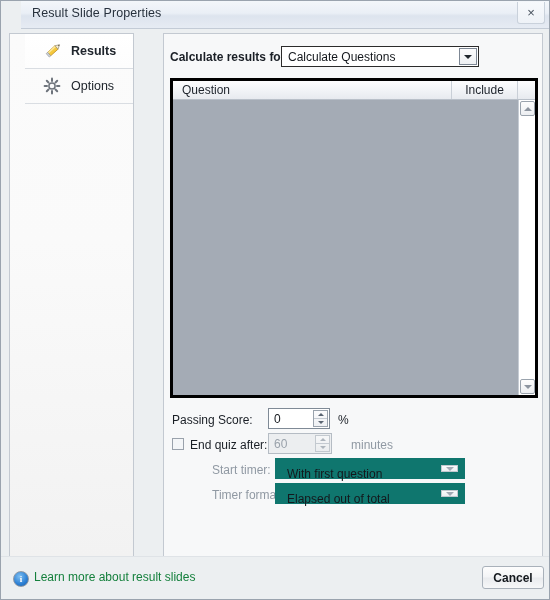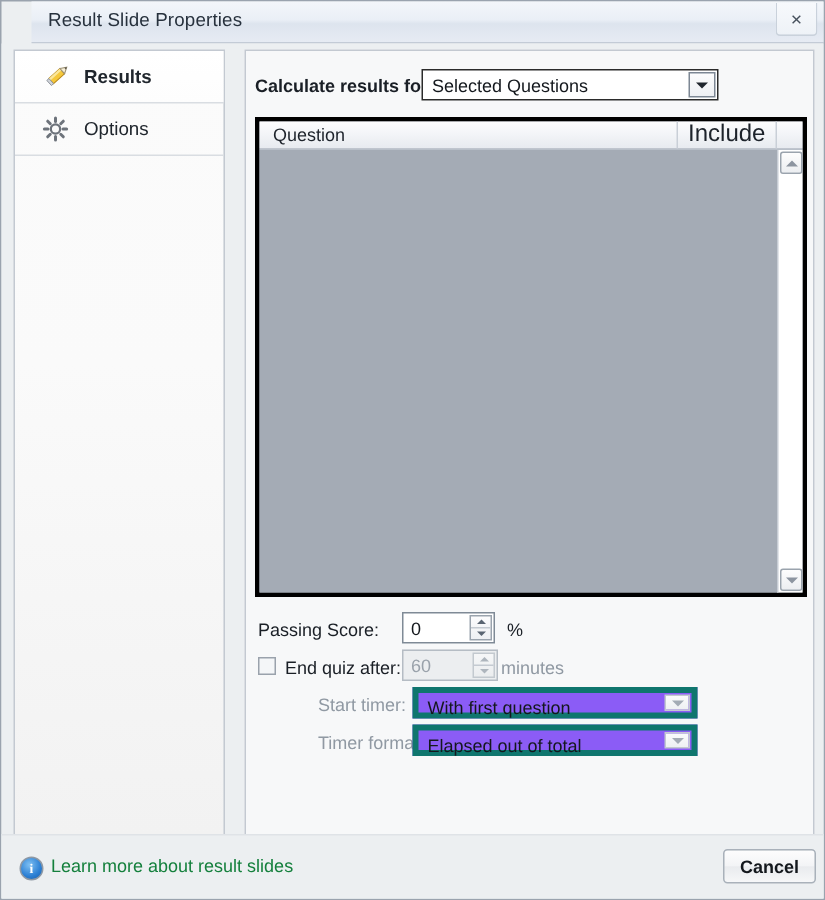--- a/index.html
+++ b/index.html
@@ -35,24 +35,25 @@
     display:flex;align-items:center;justify-content:center;
     font-size:13px;color:#46505c;cursor:pointer;
   }
   
   .body{
     flex:1;position:relative;
     background:#eceff1;
   }
   
   .sidebar{
-    position:absolute;left:8px;top:4px;width:141px;height:524px;
+    position:absolute;left:8px;top:4px;width:125px;height:524px;
     box-sizing:border-box;
     border:1px solid #c3c9d1;
     background:linear-gradient(to bottom,#fbfbfb 0%,#fafafa 40%,#f2f2f2 100%);
+    padding-left:15px;
   }
   .side-item{
     position:relative;height:35px;box-sizing:border-box;
     display:flex;align-items:center;padding-left:18px;
     border-bottom:1px solid #d9dde2;
     cursor:pointer;
   }
   .side-item.selected{
     background:linear-gradient(to bottom,#ffffff 0%,#fdfdfd 100%);
   }
@@ -106,21 +107,21 @@
     display:flex;
   }
   .col-question{
     flex:1;display:flex;align-items:center;padding-left:9px;
     font-size:12px;color:#1d232b;
     border-right:1px solid #c9cfd7;
     box-sizing:border-box;
   }
   .col-include{
     width:66px;flex:0 0 66px;display:flex;align-items:center;justify-content:center;
-    font-size:16px;color:#1d232b;box-sizing:border-box;
+    font-size:12px;color:#1d232b;box-sizing:border-box;
     border-right:1px solid #c9cfd7;
   }
   .hdr-spacer{width:17px;flex:0 0 17px;}
   .list-body{
     position:absolute;left:0;top:19px;right:17px;bottom:0;
     background:#a4abb5;
   }
   .vscroll{
     position:absolute;right:0;top:19px;width:17px;bottom:0;
     box-sizing:border-box;
@@ -160,21 +161,21 @@
   .spbtn{flex:1;display:flex;align-items:center;justify-content:center;cursor:pointer;}
   .spbtn.top{border-bottom:1px solid #c4cad1;}
   .unit{position:absolute;top:5px;font-size:12px;color:#1a1f26;}
   .unit.dis{color:#9099a3;}
   .chk{
     position:absolute;left:2px;top:5px;width:12px;height:12px;
     box-sizing:border-box;border:1px solid #9aa2ac;background:#f4f6f8;cursor:pointer;
   }
   .combo2{
     position:absolute;height:21px;box-sizing:border-box;
-    border:4px solid #0f766e;background:#8b5cf6;
+    border:6px solid #0f766e;background:#0f766e;
   }
   .combo2 .val{position:absolute;left:6px;top:3px;font-size:12px;color:#14181d;}
   .combo2 .arrowbox2{
     position:absolute;right:1px;top:1px;bottom:1px;width:17px;
     box-sizing:border-box;border:1px solid #c2c8cf;
     background:linear-gradient(to bottom,#fafbfc 0%,#eef0f3 100%);
     display:flex;align-items:center;justify-content:center;
   }
   
   .footer{
@@ -261,21 +262,21 @@
         <span class="lbl">Options</span>
       </div>
 
     </div>
 
     <div class="content">
 
       <div class="calc-row">
         <span class="calc-label">Calculate results for:</span>
         <div class="combo">
-          <span class="val">Selected Questions</span>
+          <span class="val">Calculate Questions</span>
           <span class="arrowbox">
             <span class="tri-down"></span>
           </span>
         </div>
       </div>
 
       <div class="listbox">
         <div class="list-header">
           <div class="col-question">Question</div>
           <div class="col-include">Include</div>
@@ -317,21 +318,21 @@
             <span class="sval">60</span>
             <span class="spbtns">
               <span class="spbtn top">
                   <span class="tri-up-s dis"></span>
                 </span>
               <span class="spbtn">
                   <span class="tri-down-s dis"></span>
                 </span>
             </span>
           </div>
-          <span class="unit dis" style="left:164px;text-align:right;">minutes</span>
+          <span class="unit dis" style="left:181px;text-align:right;">minutes</span>
         </div>
 
         <div class="frow">
           <span class="flabel dis indent">Start timer:</span>
           <div class="combo2" style="left:105px;top:0;width:190px;">
             <span class="val">With first question</span>
             <span class="arrowbox2">
                 <span class="tri-down dis"></span>
               </span>
           </div>

